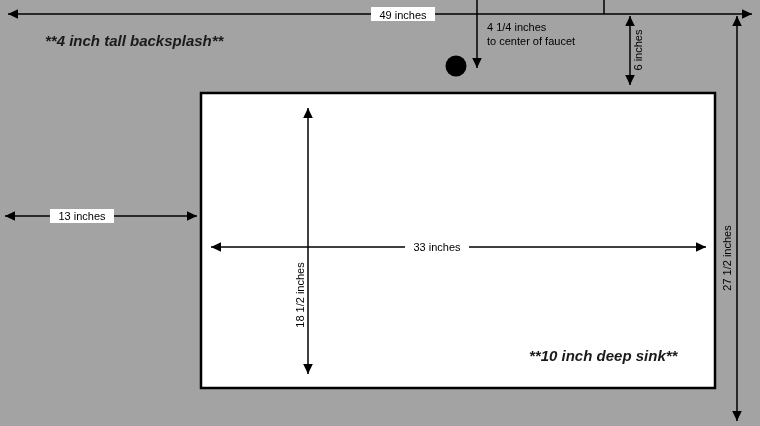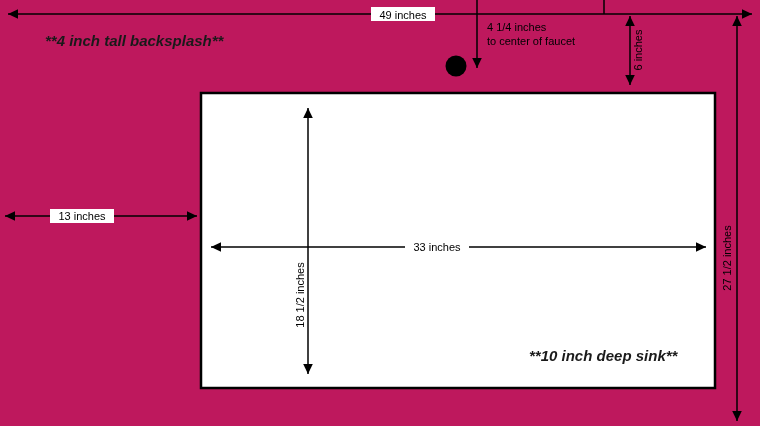--- a/index.html
+++ b/index.html
@@ -4,21 +4,21 @@
   <style>
     html, body {
       margin: 0;
       padding: 0;
       background: #ffffff;
     }
     .stage {
       position: relative;
       width: 760px;
       height: 426px;
-      background: #be185d;
+      background: #a3a3a3;
       overflow: hidden;
     }
     svg { display: block; }
     .mline {
       stroke: #000000;
       stroke-width: 1.5;
       fill: none;
     }
     .mlabel {
       font-family: "Liberation Sans", sans-serif;

